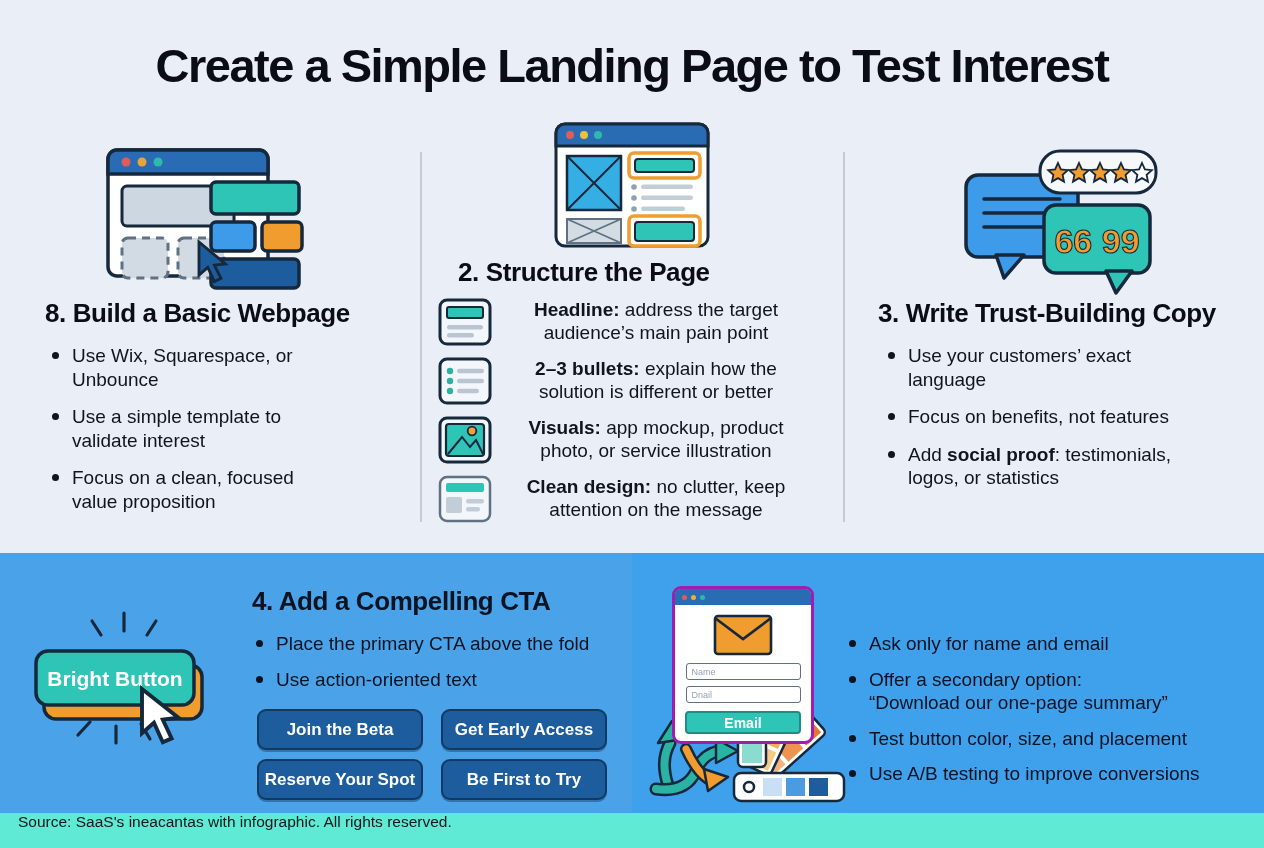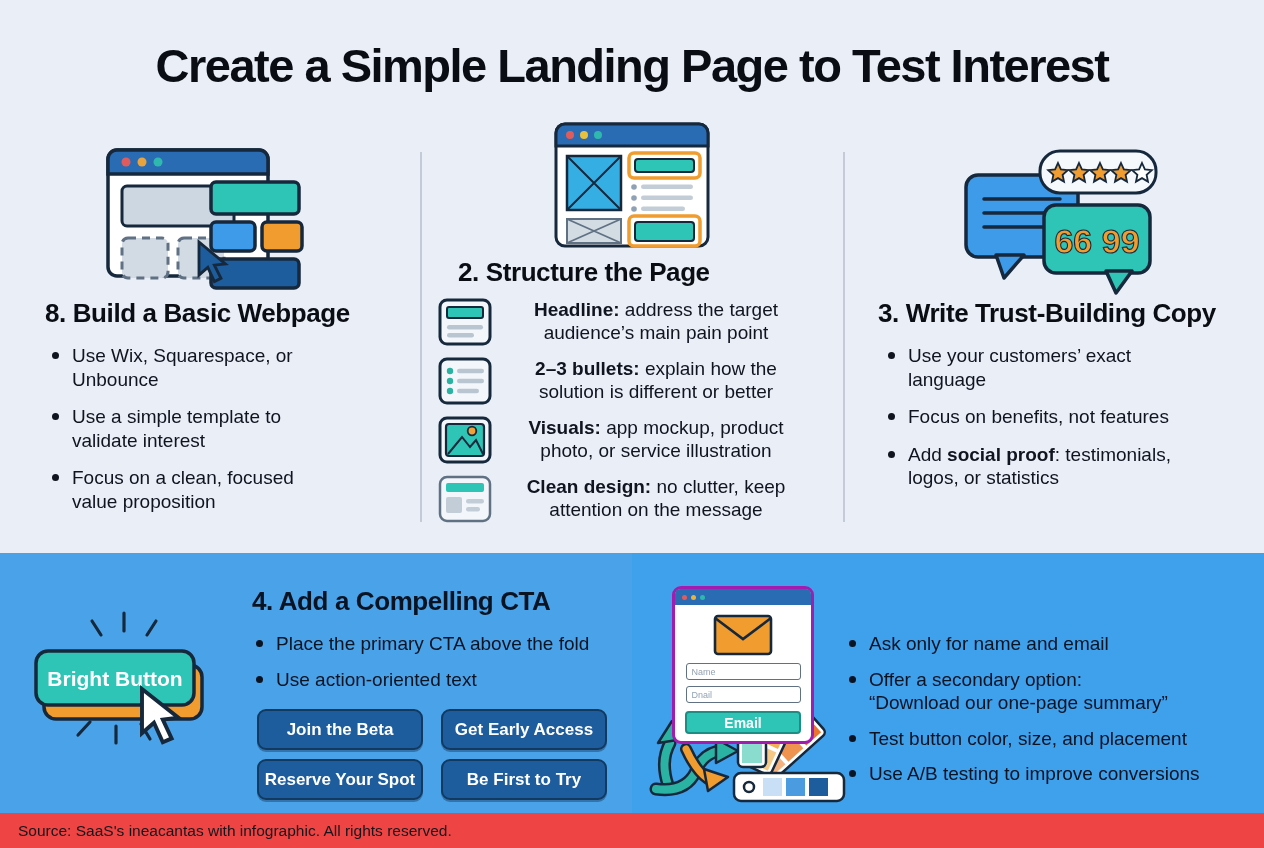--- a/index.html
+++ b/index.html
@@ -44,22 +44,22 @@
   .d-red{background:#e05c5c;} .d-yel{background:#e8b33d;} .d-teal{background:#2fb8ad;}
   .form-body{display:flex;flex-direction:column;align-items:center;}
   .form-input{width:108px;height:15px;border:1.8px solid #5f7183;border-radius:3px;
               font-size:9px;color:#93a3b3;padding:0 0 0 5px;margin-top:6px;background:#fff;
               font-family:"Liberation Sans","DejaVu Sans",sans-serif;}
   .form-input::placeholder{color:#93a3b3;}
   .form-submit{width:116px;height:23px;background:#2ec4b6;border:2px solid #1d8e84;border-radius:4px;
                color:#fff;font-weight:bold;font-size:14px;margin-top:8px;
                font-family:"Liberation Sans","DejaVu Sans",sans-serif;}
 
-  .footer{position:absolute;left:0;top:813px;width:1264px;height:35px;background:#ef4444;
-          display:flex;align-items:center;}
+  .footer{position:absolute;left:0;top:813px;width:1264px;height:35px;background:#5eead4;
+          display:flex;}
   .footer span{margin-left:18px;font-size:15.5px;color:#14161c;}
   .abs{position:absolute;}
 </style>
 </head>
 <body>
 
 <div class="stage">
 
   <div class="top">
     <div class="page-title">Create a Simple Landing Page to Test Interest</div>

